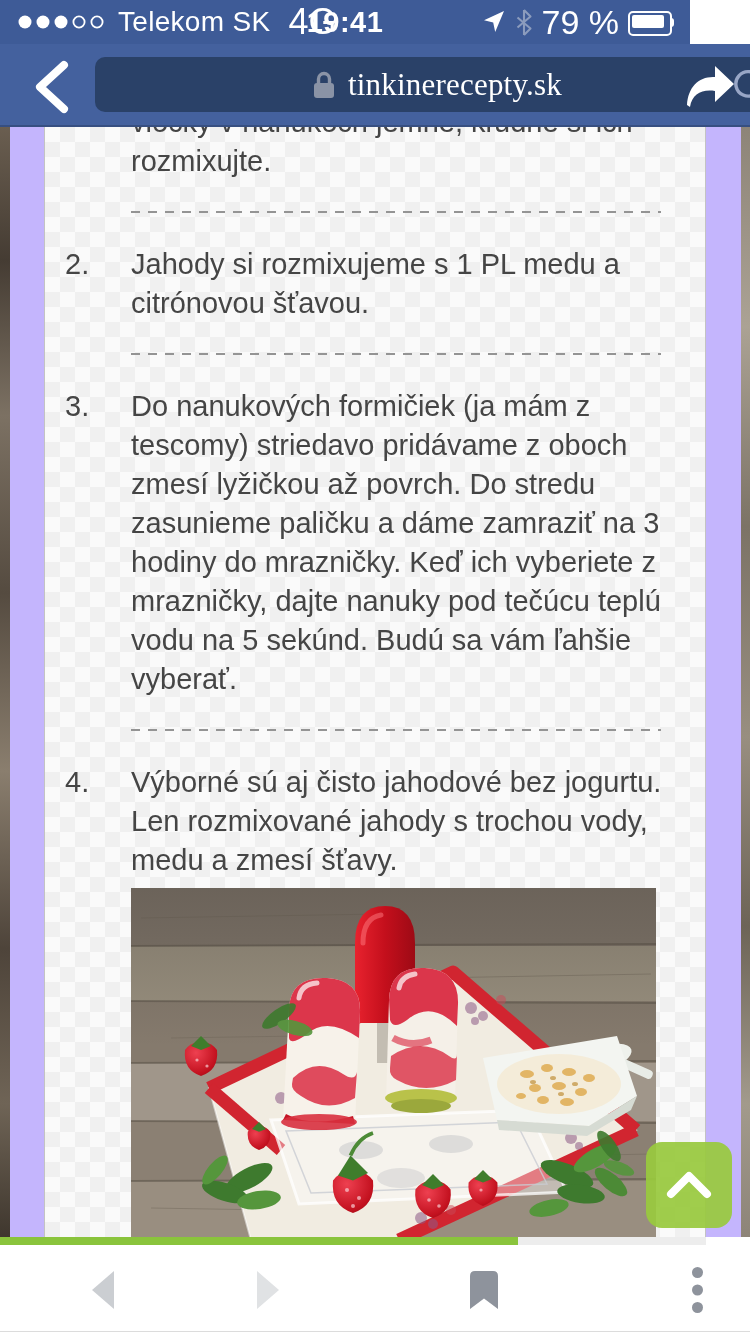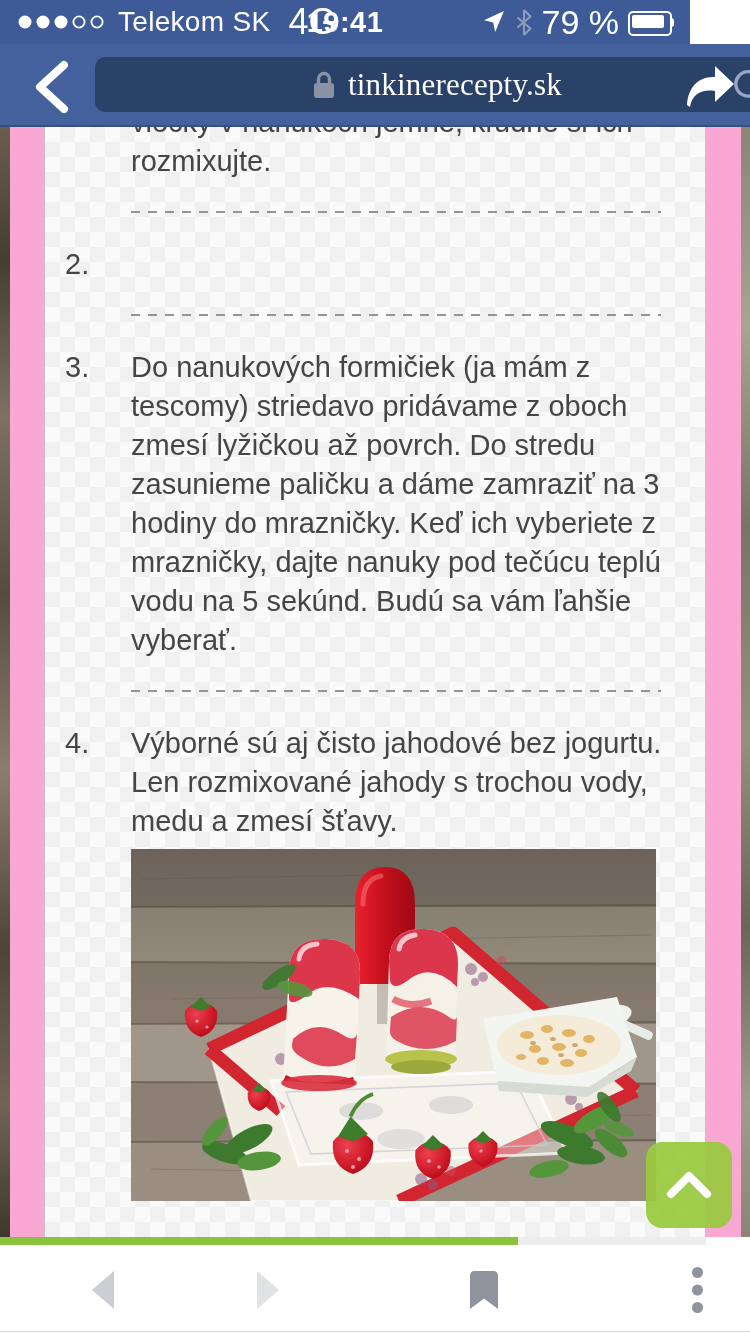--- a/index.html
+++ b/index.html
@@ -33,21 +33,21 @@
   .urlfield{
     position:absolute;left:95px;top:13px;width:684px;height:55px;border-radius:10px;
     background:#2a4168;display:flex;align-items:center;justify-content:center;gap:12px;font-family:Liberation Serif, serif;
   }
   .urltext{color:#fff;font-size:31px;letter-spacing:.2px;}
   .reload{position:absolute;right:14px;top:11px;width:34px;height:34px;}
   .share-btn{position:absolute;right:14px;top:18px;width:52px;height:48px;}
   
   .page{
     position:absolute;left:0;top:127px;width:750px;height:1110px;overflow:hidden;
-    background:#f9a8d4;
+    background:#c4b5fd;
   }
   .wood{position:absolute;top:0;height:1110px;}
   .wood-left{left:0;width:10px;background:linear-gradient(180deg,#6a5e50 0%,#453c33 12%,#7c7163 26%,#554b40 42%,#8a7e6e 58%,#4e443a 74%,#6f6456 88%,#3f372e 100%);}
   .wood-right{right:0;width:9px;background:linear-gradient(180deg,#8d8478 0%,#aba294 18%,#7c7366 36%,#988e80 55%,#6d6457 72%,#a29a8c 88%,#8d8478 100%);}
   .edge-line{position:absolute;top:0;width:2px;height:1110px;background:#c3c3c3;}
   .content{
     position:absolute;left:45px;top:0;width:660px;height:1110px;overflow:hidden;
     background-image:conic-gradient(#f0f0f0 25%,#fafafa 0 50%,#f0f0f0 0 75%,#fafafa 0);
     background-size:30px 30px;
     color:#454545;font-size:29px;line-height:39px;
@@ -140,20 +140,21 @@
     <div class="content">
       <div class="para clipped">
         <div class="nowrap">vločky v nanukoch jemne, kľudne si ich</div>
         <div>rozmixujte.</div>
       </div>
 
       <div class="sep"></div>
 
       <div class="step">
         <div class="step-num">2.</div>
+        <div class="step-text">Jahody si rozmixujeme s 1 PL medu a citrónovou šťavou.</div>
       </div>
 
       <div class="sep"></div>
 
       <div class="step">
         <div class="step-num">3.</div>
         <div class="step-text">Do nanukových formičiek (ja mám z tescomy) striedavo pridávame z oboch zmesí lyžičkou až povrch. Do stredu zasunieme paličku a dáme zamraziť na 3 hodiny do mrazničky. Keď ich vyberiete z mrazničky, dajte nanuky pod tečúcu teplú vodu na 5 sekúnd. Budú sa vám ľahšie vyberať.</div>
       </div>
 
       <div class="sep"></div>

